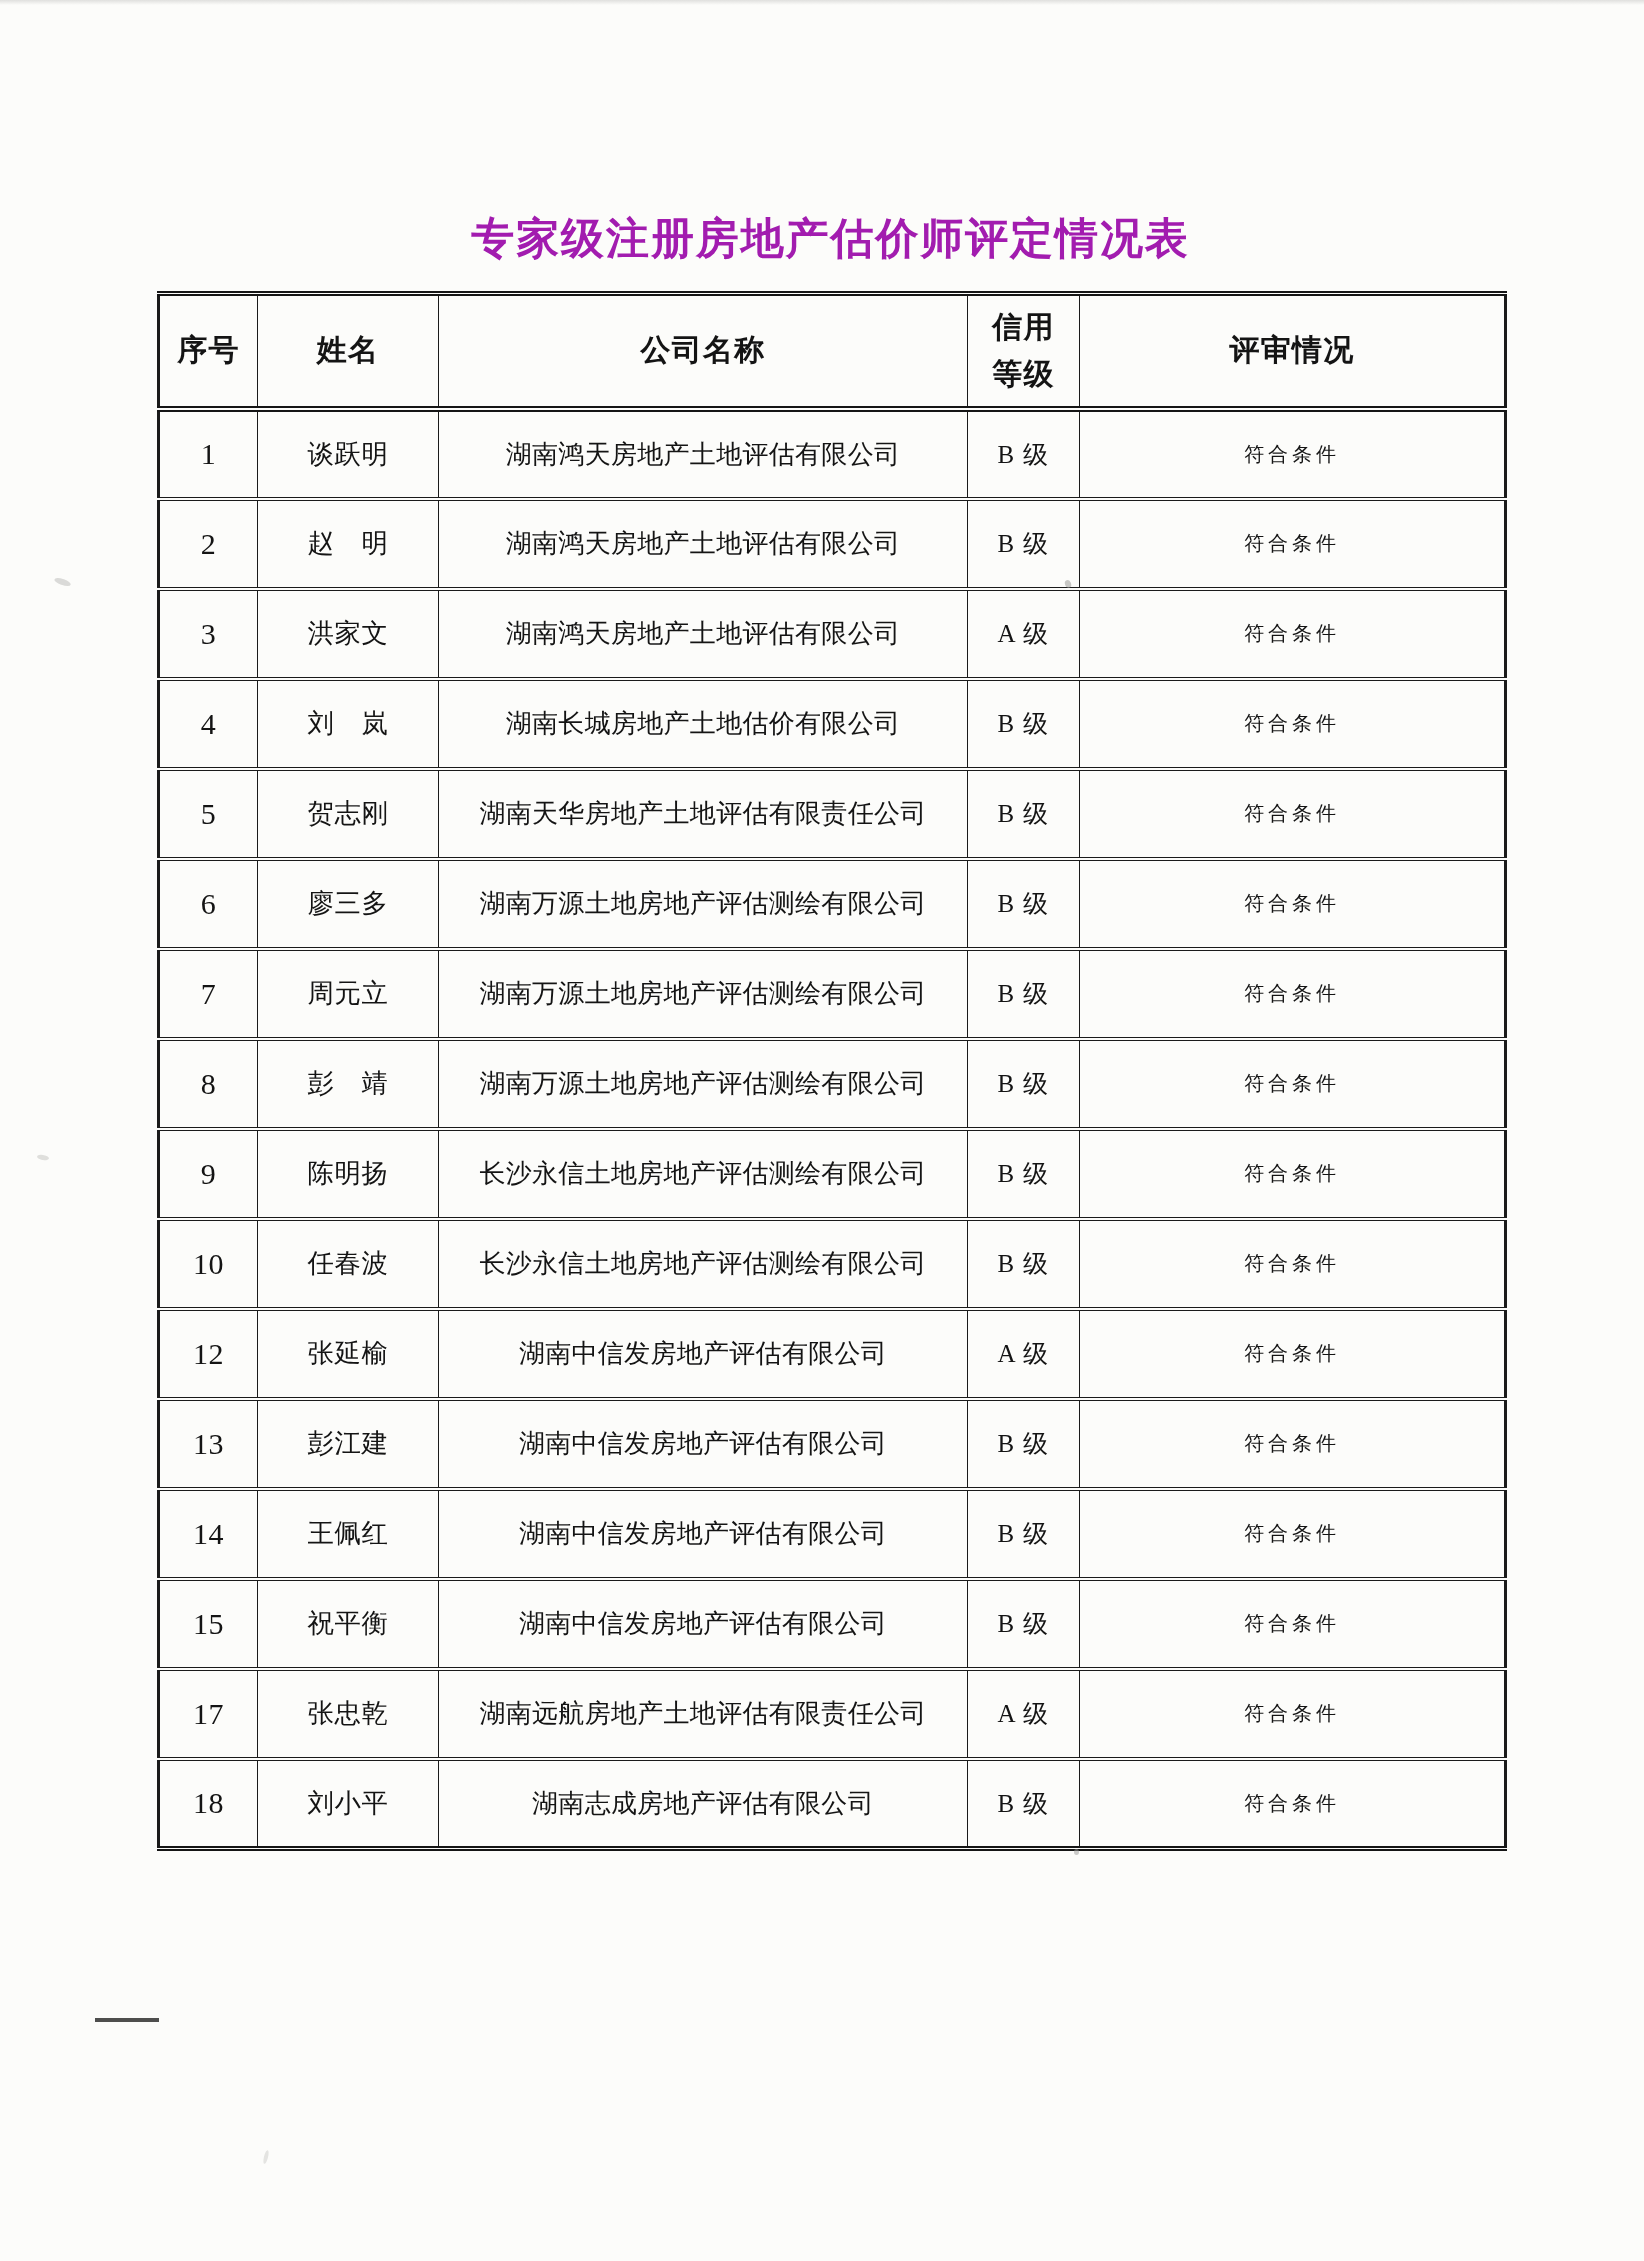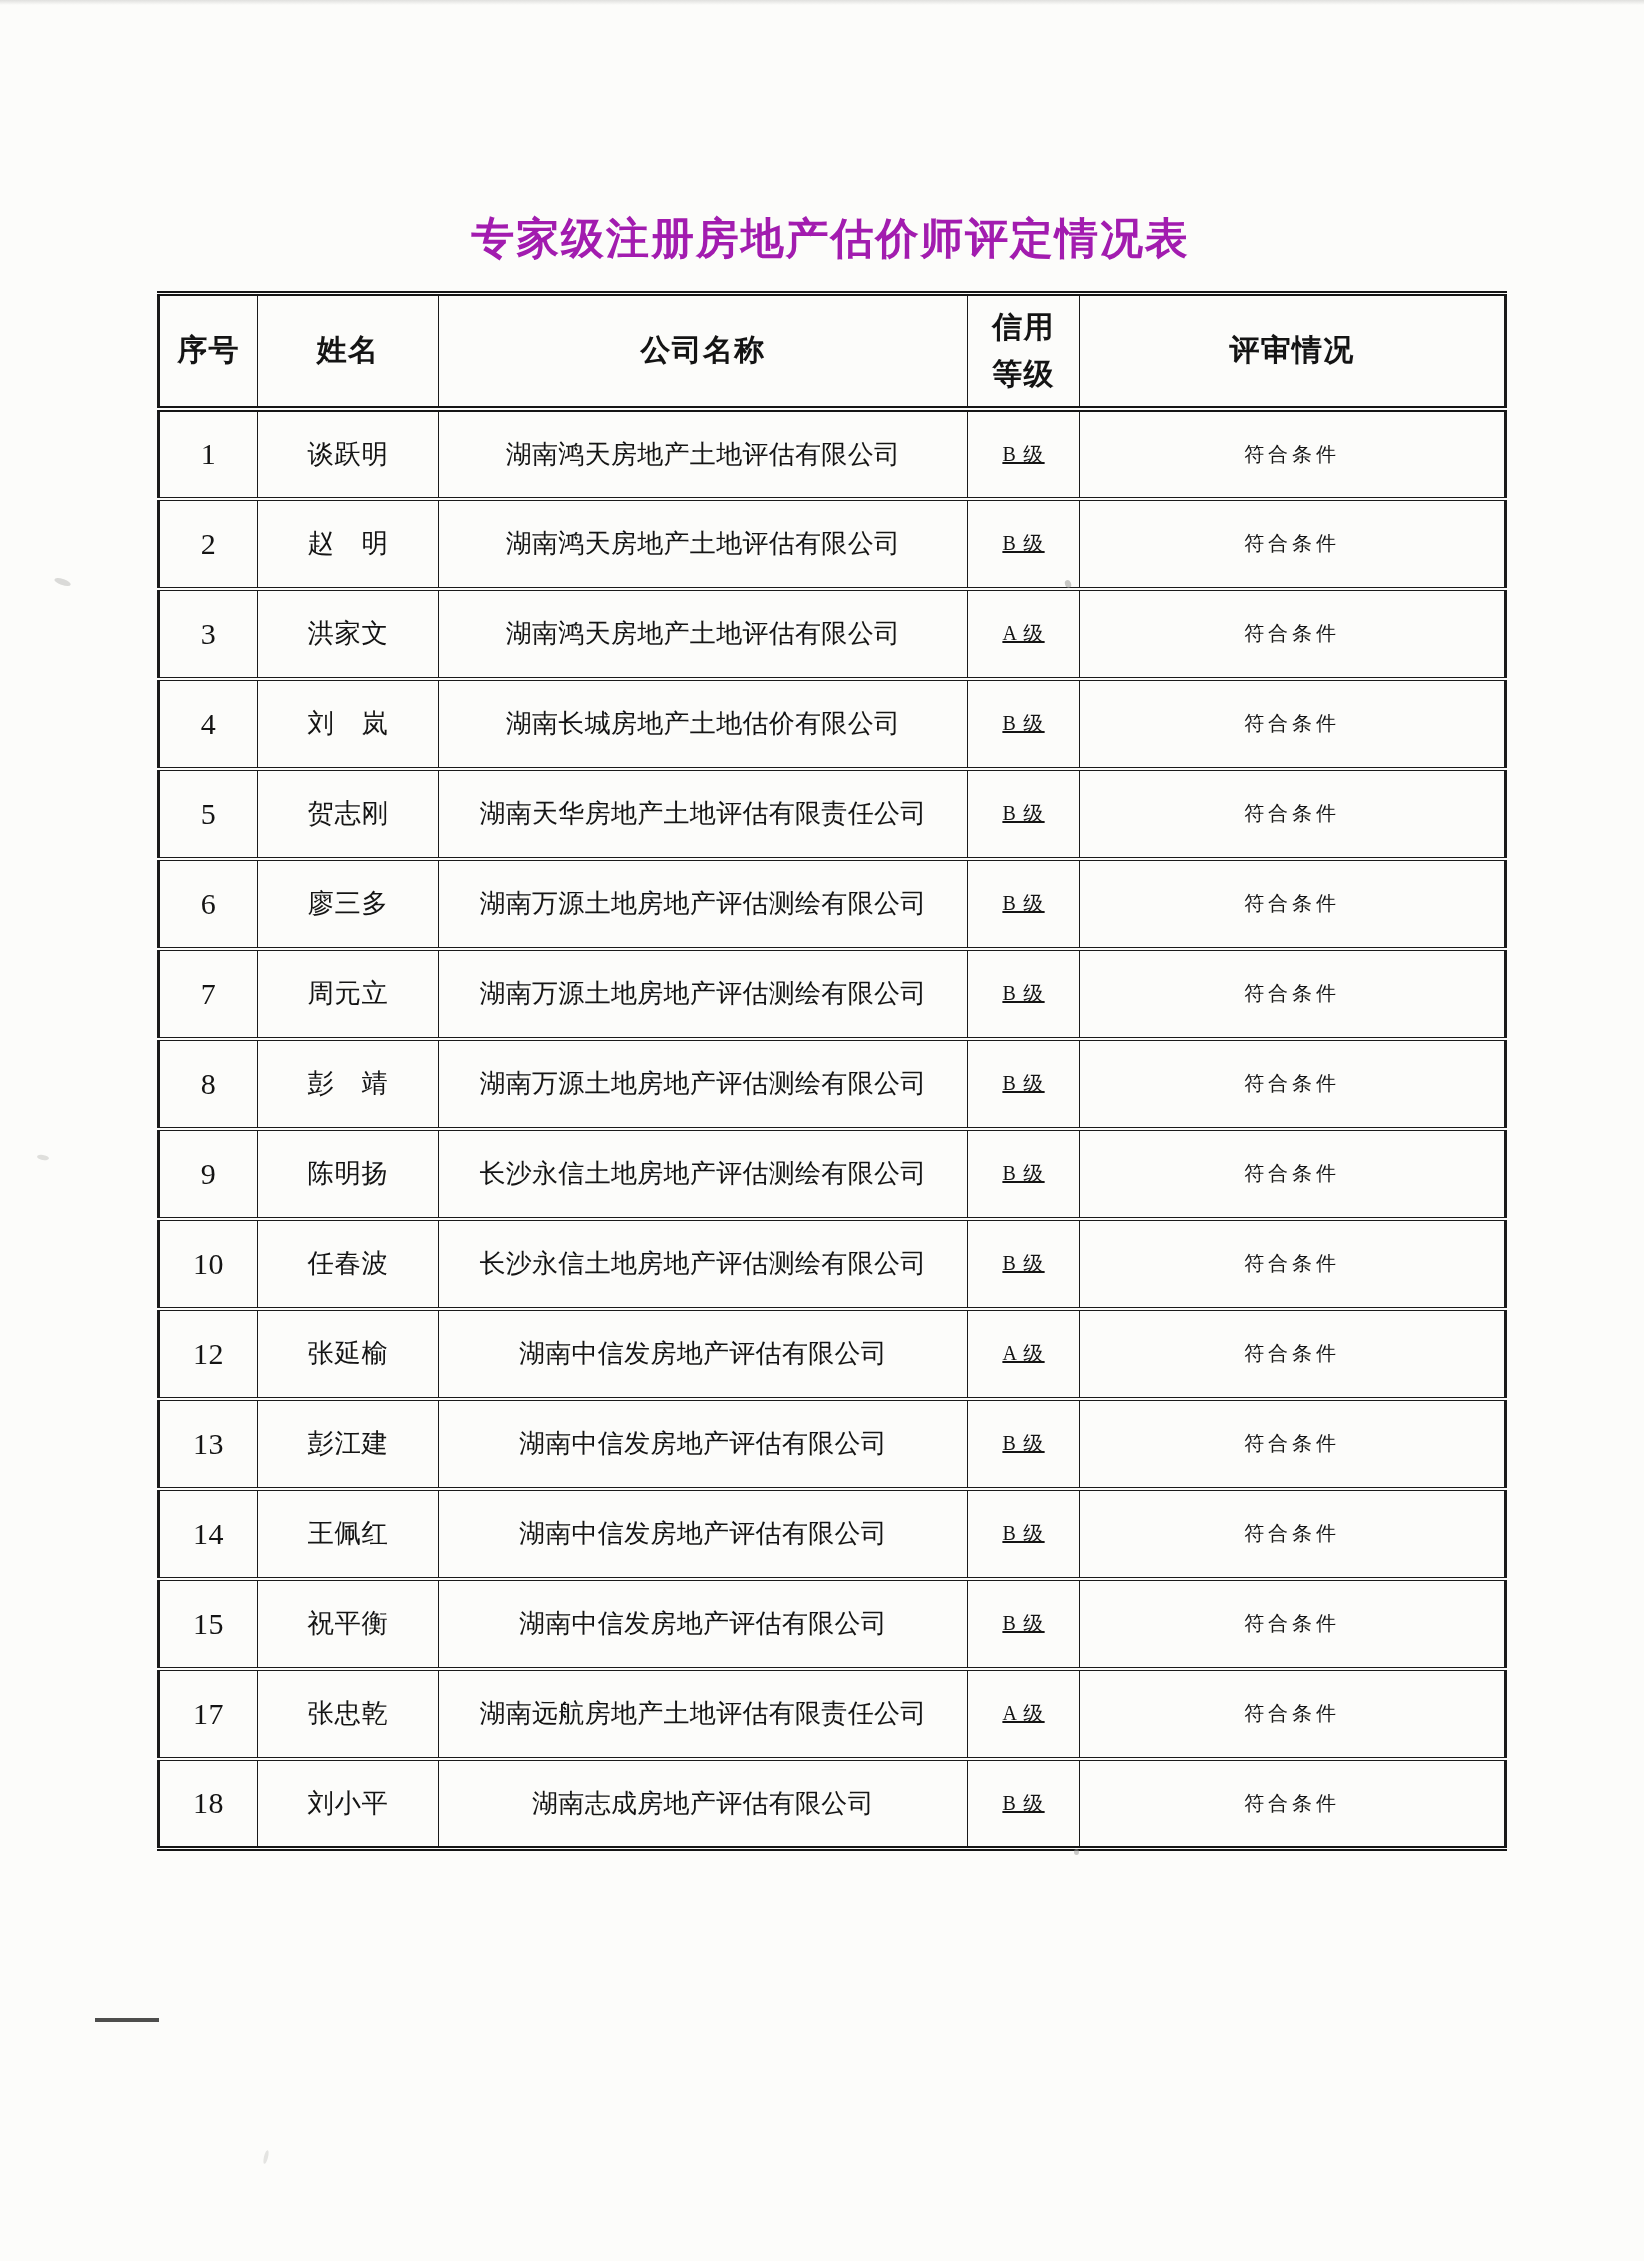--- a/index.html
+++ b/index.html
@@ -59,21 +59,21 @@
   .eval-table thead th{
     font-size:30px;font-weight:bold;letter-spacing:1.3px;
     border-bottom:6.4px double #151515;
     border-top:5.2px double #151515;
   }
   .eval-table tbody tr:last-child td{border-bottom:5.8px double #151515;}
   th.h-credit .stack{display:block;line-height:1.55;}
   td.cell-no{font-size:30px;letter-spacing:0.6px;}
   td.cell-name{font-size:26.4px;letter-spacing:0.6px;margin-top:19px;}
   td.cell-company{font-size:26px;letter-spacing:0.3px;margin-top:21px;}
-  td.cell-credit{font-size:20px;letter-spacing:1.3px;text-decoration:underline;}
+  td.cell-credit{font-size:25px;letter-spacing:1.3px;}
   td.cell-review{font-size:20px;letter-spacing:3.9px;}
 
   
   .speck{position:absolute;background:#9a9a98;border-radius:50%;opacity:.5;}
   .sp1{left:54px;top:579px;width:17px;height:6.4px;transform:rotate(18deg);opacity:.35;}
   .sp2{left:1065px;top:580px;width:5.8px;height:7.7px;opacity:.55;transform:rotate(-20deg);}
   .sp3{left:1074px;top:1849px;width:5.2px;height:6.4px;opacity:.5;}
   .sp4{left:37px;top:1155px;width:11.6px;height:5.2px;opacity:.3;transform:rotate(10deg);}
   .sp5{left:264px;top:2150px;width:3.9px;height:14px;opacity:.25;transform:rotate(14deg);}
   

